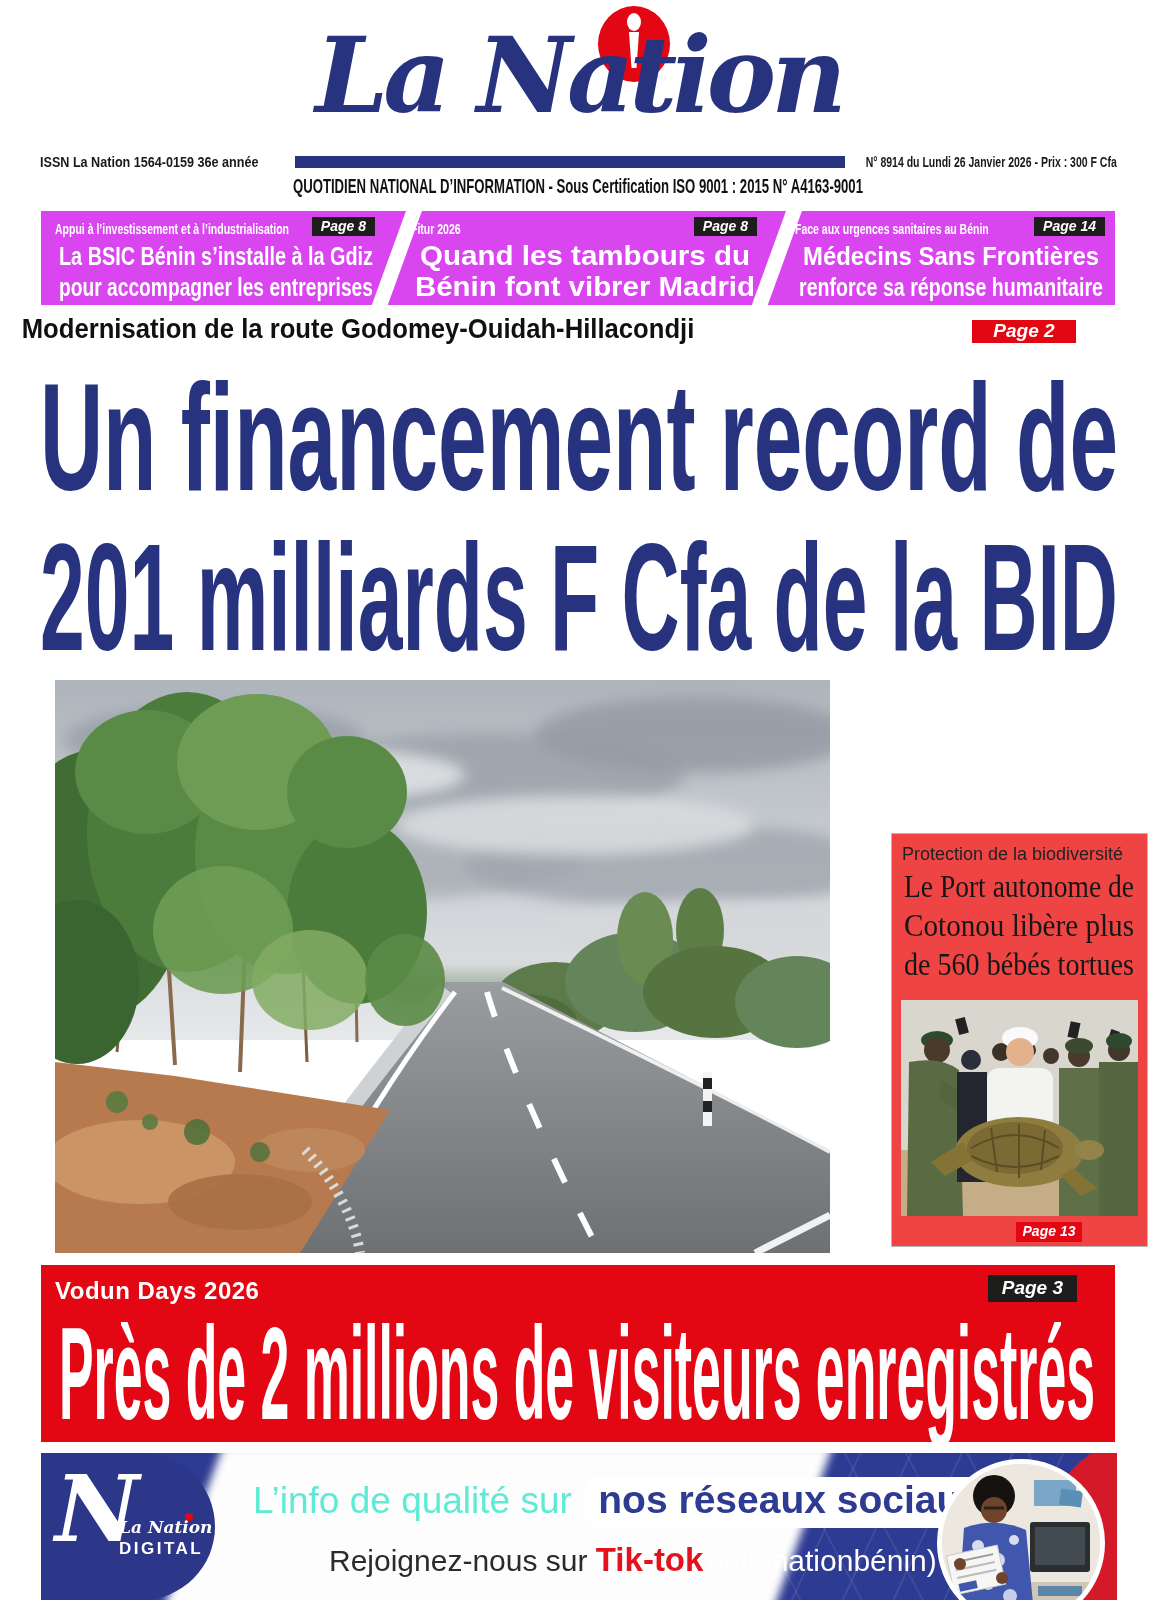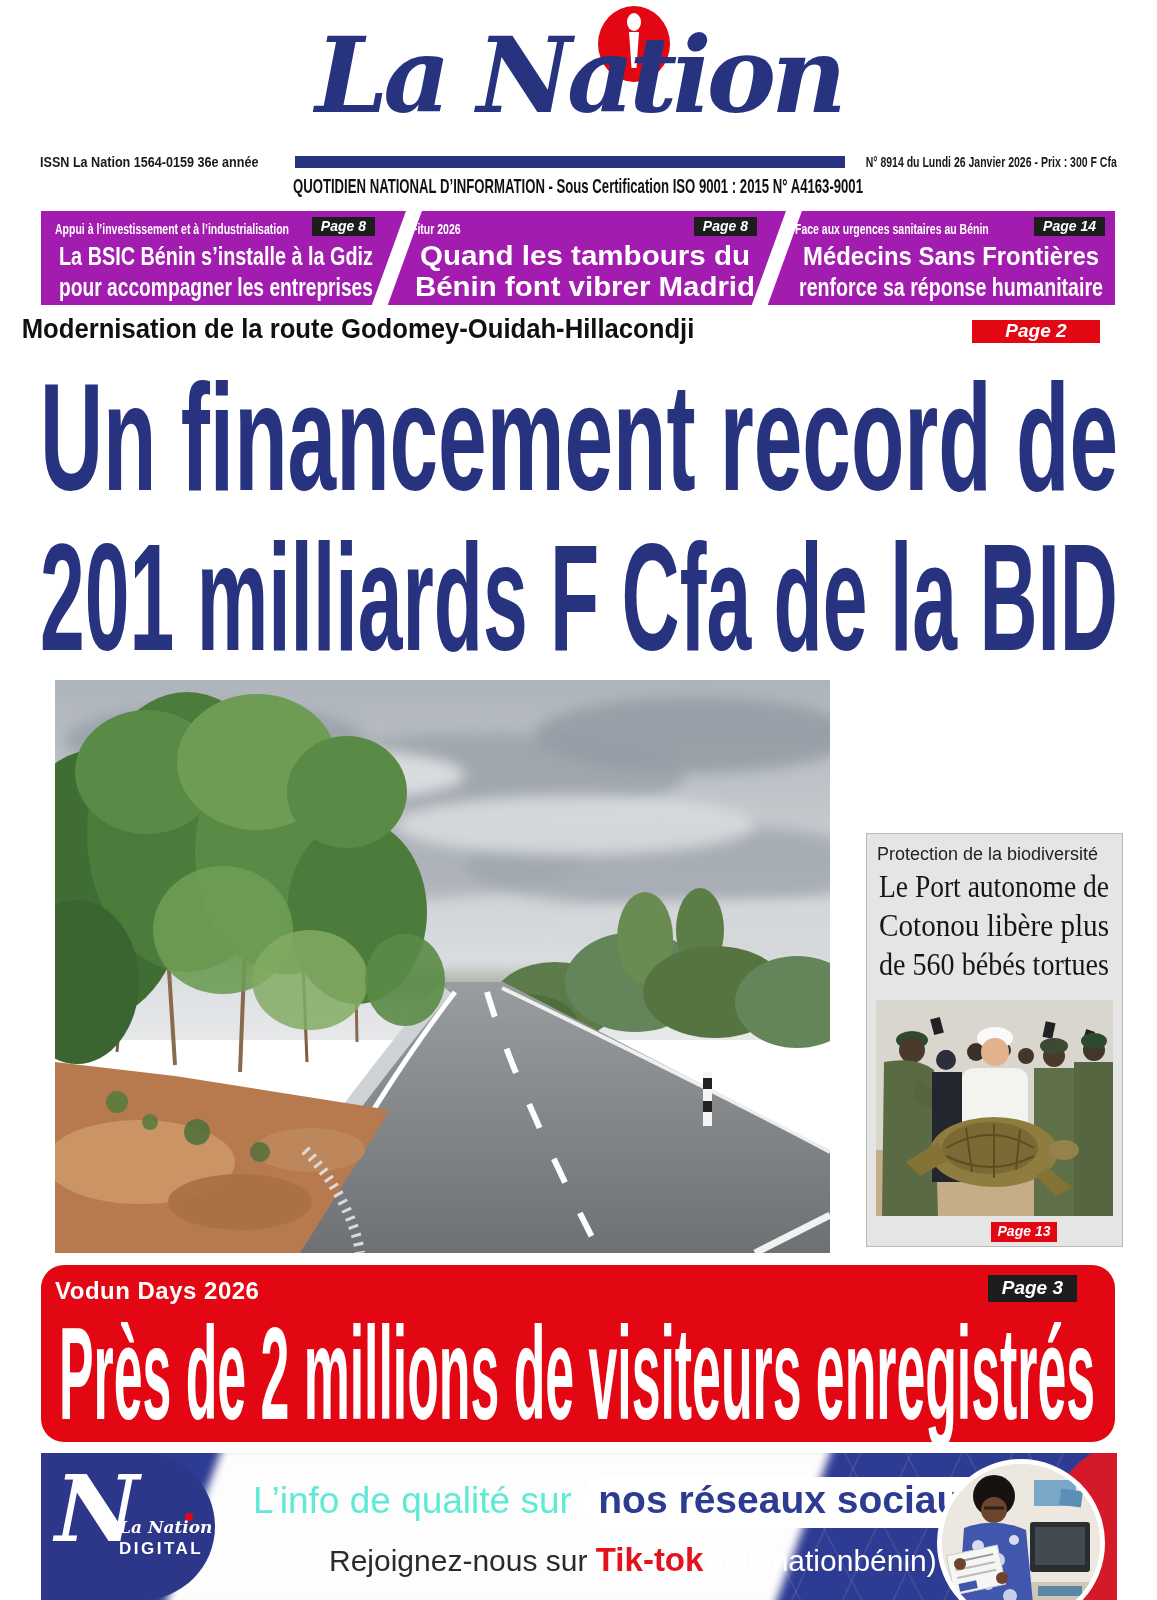--- a/index.html
+++ b/index.html
@@ -13,53 +13,53 @@
                font-size:104px; line-height:148px; color:#27337f; letter-spacing:-5px; }
   .issn-row { position:absolute; top:153px; left:40px; width:1077px; height:20px; }
   .issn-left { position:absolute; left:0; top:1px; font-size:14px; font-weight:bold; color:#1a1a1a; white-space:nowrap;
                transform:scaleX(.9); transform-origin:left center; }
   .issn-bar { position:absolute; left:255px; top:3px; width:550px; height:12px; background:#27337f; }
   .issn-right { position:absolute; right:0; top:1px; font-size:14px; font-weight:bold; color:#1a1a1a; white-space:nowrap;
                 transform:scaleX(.75); transform-origin:right center; }
   .tagline-svg { position:absolute; top:172px; left:0; }
 
   
-  .teasers { position:absolute; left:41px; top:211px; width:1074px; height:94px; background:#a21caf; overflow:hidden; color:#fff; }
+  .teasers { position:absolute; left:41px; top:211px; width:1074px; height:94px; background:#d946ef; overflow:hidden; color:#fff; }
   .t-stripe { position:absolute; top:-10px; width:15px; height:116px; background:#fff; transform:rotate(20deg); }
   .stripe-1 { left:348px; } .stripe-2 { left:728px; }
   .teaser { position:absolute; top:6px; }
   .teaser-1 { left:14px; width:322px; }
   .teaser-2 { left:370px; width:348px; }
   .teaser-3 { left:754px; width:312px; }
   .t-kicker { position:relative; height:22px; }
   .t-kick-text { position:absolute; left:0; top:3px; font-size:15px; font-weight:bold; white-space:nowrap;
                  transform:scaleX(.7); transform-origin:left center; }
   .badge-dark { position:absolute; right:2px; top:0; background:#1d1d1b; color:#fff; font-style:italic; font-weight:bold;
                 font-size:14px; padding:1px 9px 2px; white-space:nowrap; }
 
   
   .lead-kicker { position:absolute; top:314px; left:4px; width:100%; }
   .lead-kicker span { display:inline-block; white-space:nowrap; font-size:27px; font-weight:800; color:#101010;
                       transform:scaleX(.95); }
   .badge-red { position:absolute; background:#e30613; color:#fff; font-style:italic; font-weight:bold; text-align:center; }
-  .lead-page { left:972px; top:320px; width:128px; height:23px; font-size:19px; line-height:22px; }
+  .lead-page { left:972px; top:320px; width:104px; height:23px; font-size:19px; line-height:22px; }
   .lead-head-svg { position:absolute; left:38px; top:352px; }
 
   
   .road-photo { position:absolute; left:55px; top:680px; width:775px; height:573px; overflow:hidden; }
 
   
-  .side { position:absolute; left:866px; top:833px; width:257px; height:414px; border:1px solid #b8b8b8; background:#e5e5e5; }
+  .side { position:absolute; left:891px; top:833px; width:257px; height:414px; border:1px solid #b8b8b8; background:#ef4444; }
   .side-kick { margin:10px 10px 0; font-size:18px; color:#222; }
   .side-head-svg { display:block; margin:4px 10px 0; }
   .side-photo { position:absolute; left:9px; top:166px; width:237px; height:216px; overflow:hidden; }
   .side-page { left:124px; bottom:4px; width:66px; height:20px; font-size:14px; line-height:19px; }
 
   
-  .vodun { position:absolute; left:41px; top:1265px; width:1074px; height:177px; background:#e30613; overflow:hidden;border-radius:23px; }
+  .vodun { position:absolute; left:41px; top:1265px; width:1074px; height:177px; background:#e30613; overflow:hidden; }
   .v-kick { position:absolute; left:14px; top:12px; font-size:24px; font-weight:bold; color:#fff; letter-spacing:.5px; }
   .v-badge { position:absolute; right:38px; top:10px; background:#1d1d1b; color:#fff; font-style:italic; font-weight:bold;
              font-size:19px; padding:2px 14px 3px; }
   .v-head-svg { position:absolute; left:16px; top:40px; }
 
   
   .digital { position:absolute; left:41px; top:1453px; width:1076px; height:147px; background:#2e3b92; overflow:hidden; }
   .hexlines { position:absolute; right:0; top:0; width:560px; height:147px;
               background:
                 repeating-linear-gradient(115deg, transparent 0 44px, rgba(255,255,255,.08) 44px 46px),

